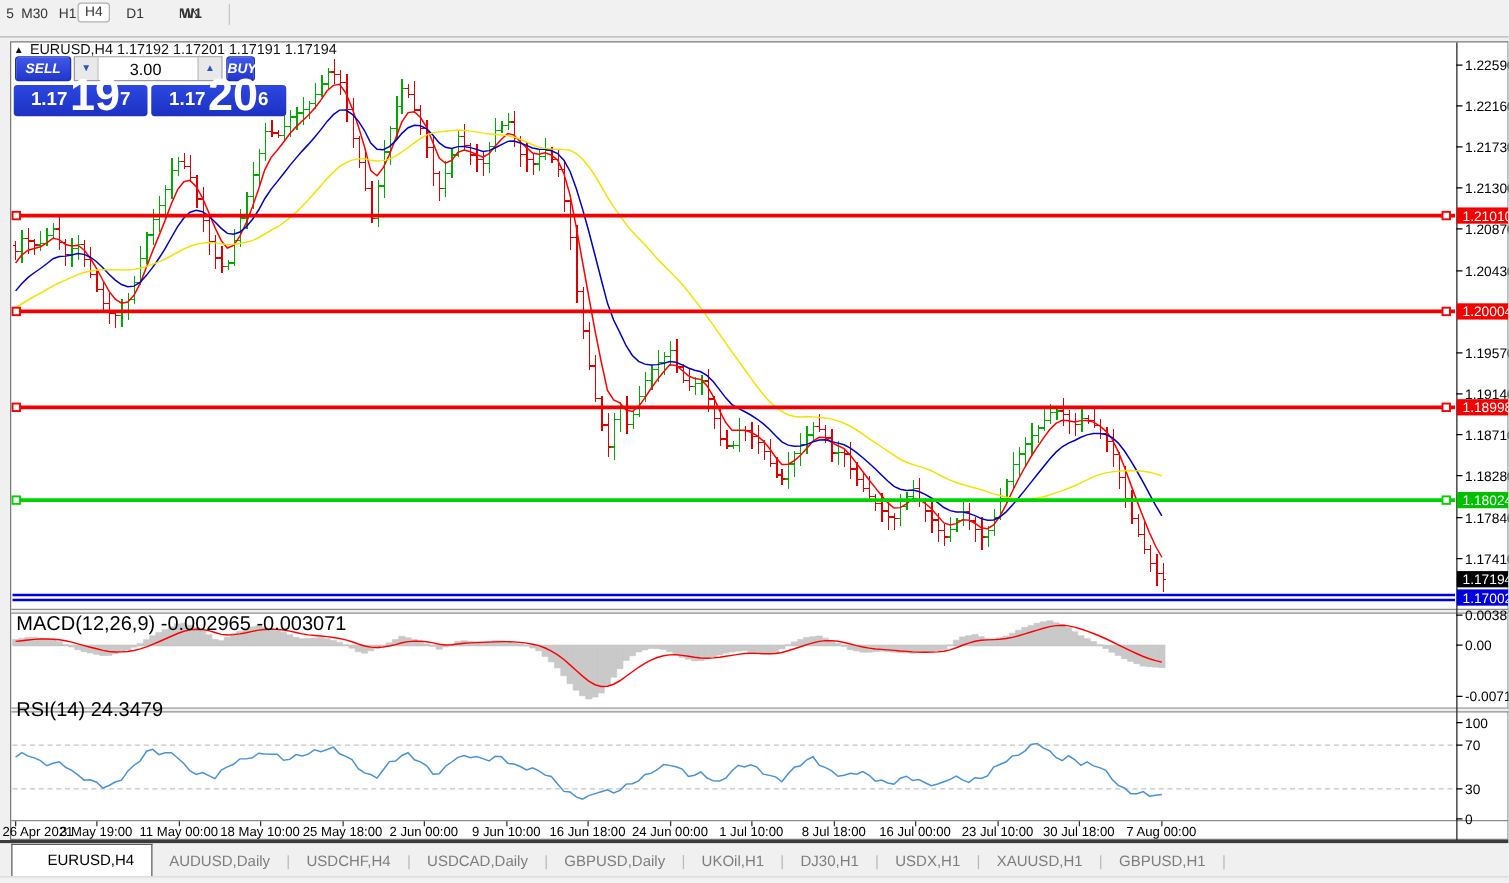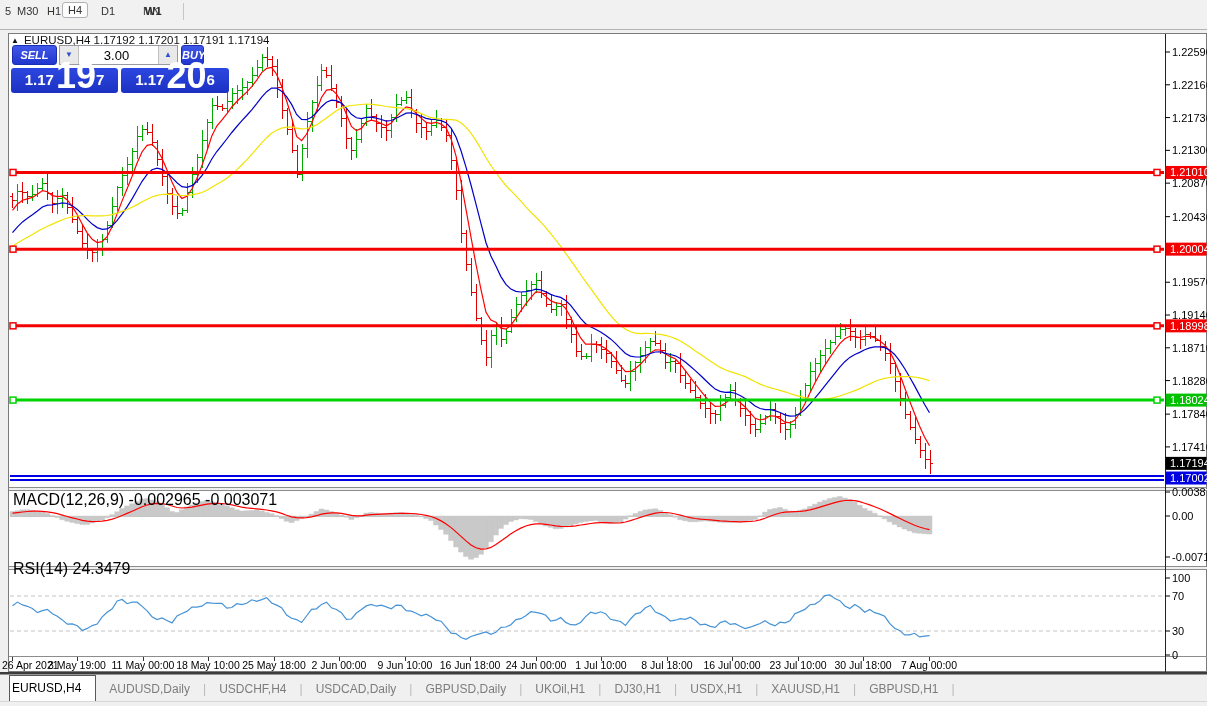--- a/index.html
+++ b/index.html
@@ -32,21 +32,21 @@
   #tp-quote-sell{left:0;width:107px;}
   #tp-quote-buy{left:110px;width:108px;}
   .tp-q-small{font-size:15px;font-weight:bold;margin:0 2px 4px 0;}
   .tp-q-big{font-size:36px;font-weight:bold;line-height:0.88;}
   .tp-q-sup{font-size:15px;font-weight:bold;align-self:flex-start;margin-top:3px;}
   
   .pane-label{position:absolute;z-index:2;font-size:16px;color:#000;white-space:nowrap;}
   
   #tabbar{position:absolute;left:0;top:676px;width:1207px;height:25px;background:#f0f0f0;z-index:3;display:flex;align-items:flex-end;padding-left:9px;box-sizing:border-box;}
   .tab{font-size:12px;padding:4px 13px 5px 13px;color:#7d7d7d;white-space:nowrap;cursor:pointer;}
-  .tab.active{background:#fff;border:1px solid #5a5a5a;border-bottom:none;color:#000;padding:5px 14px 6px 2px;}
+  .tab.active{background:#fff;border:1px solid #5a5a5a;border-bottom:none;color:#000;padding:5px 14px 6px 28px;}
   .tab-sep{color:#b9b9b9;font-size:12px;padding-bottom:5px;}
   .tab-scroll{position:absolute;top:8px;font-size:8px;color:#444;cursor:pointer;}
   #tab-scroll-left{left:1180px;}
   #tab-scroll-right{left:1195px;}
   #statusbar{position:absolute;left:0;top:701px;width:1207px;height:5px;background:#f0f0f0;border-top:1px solid #d8d8d8;z-index:3;}
 </style>
 </head>
 <body>
 
 <div id="page">

